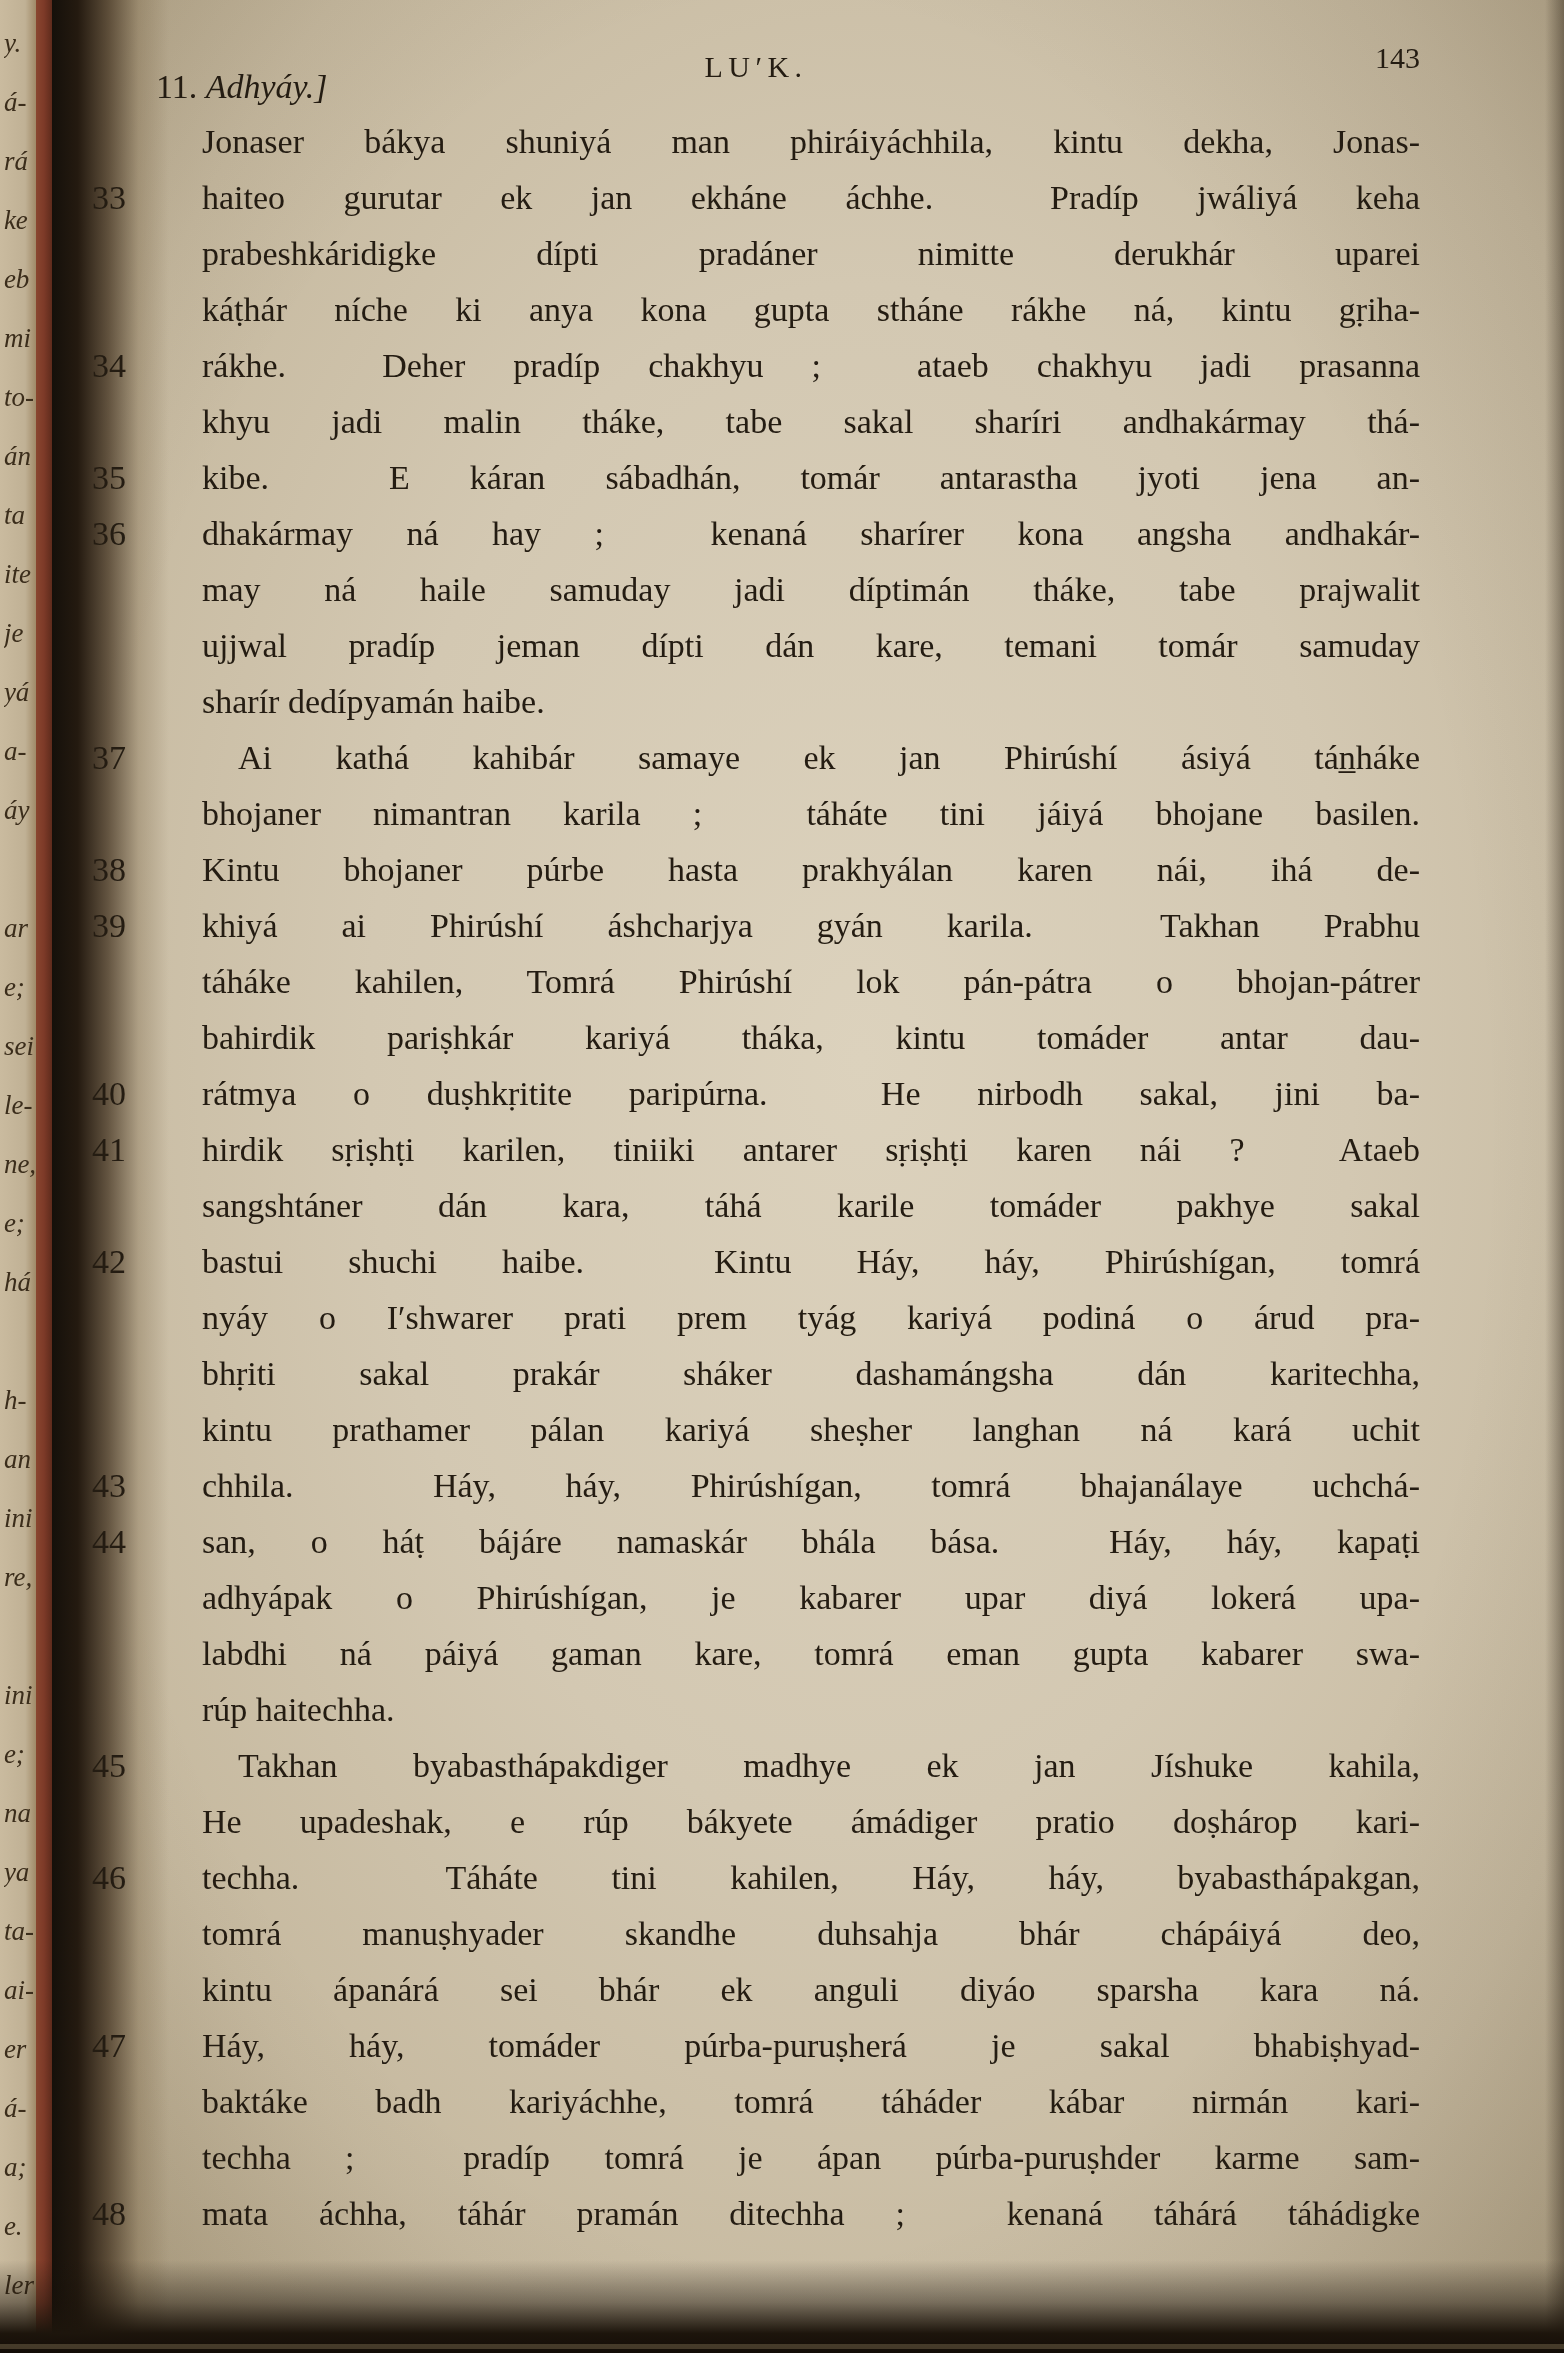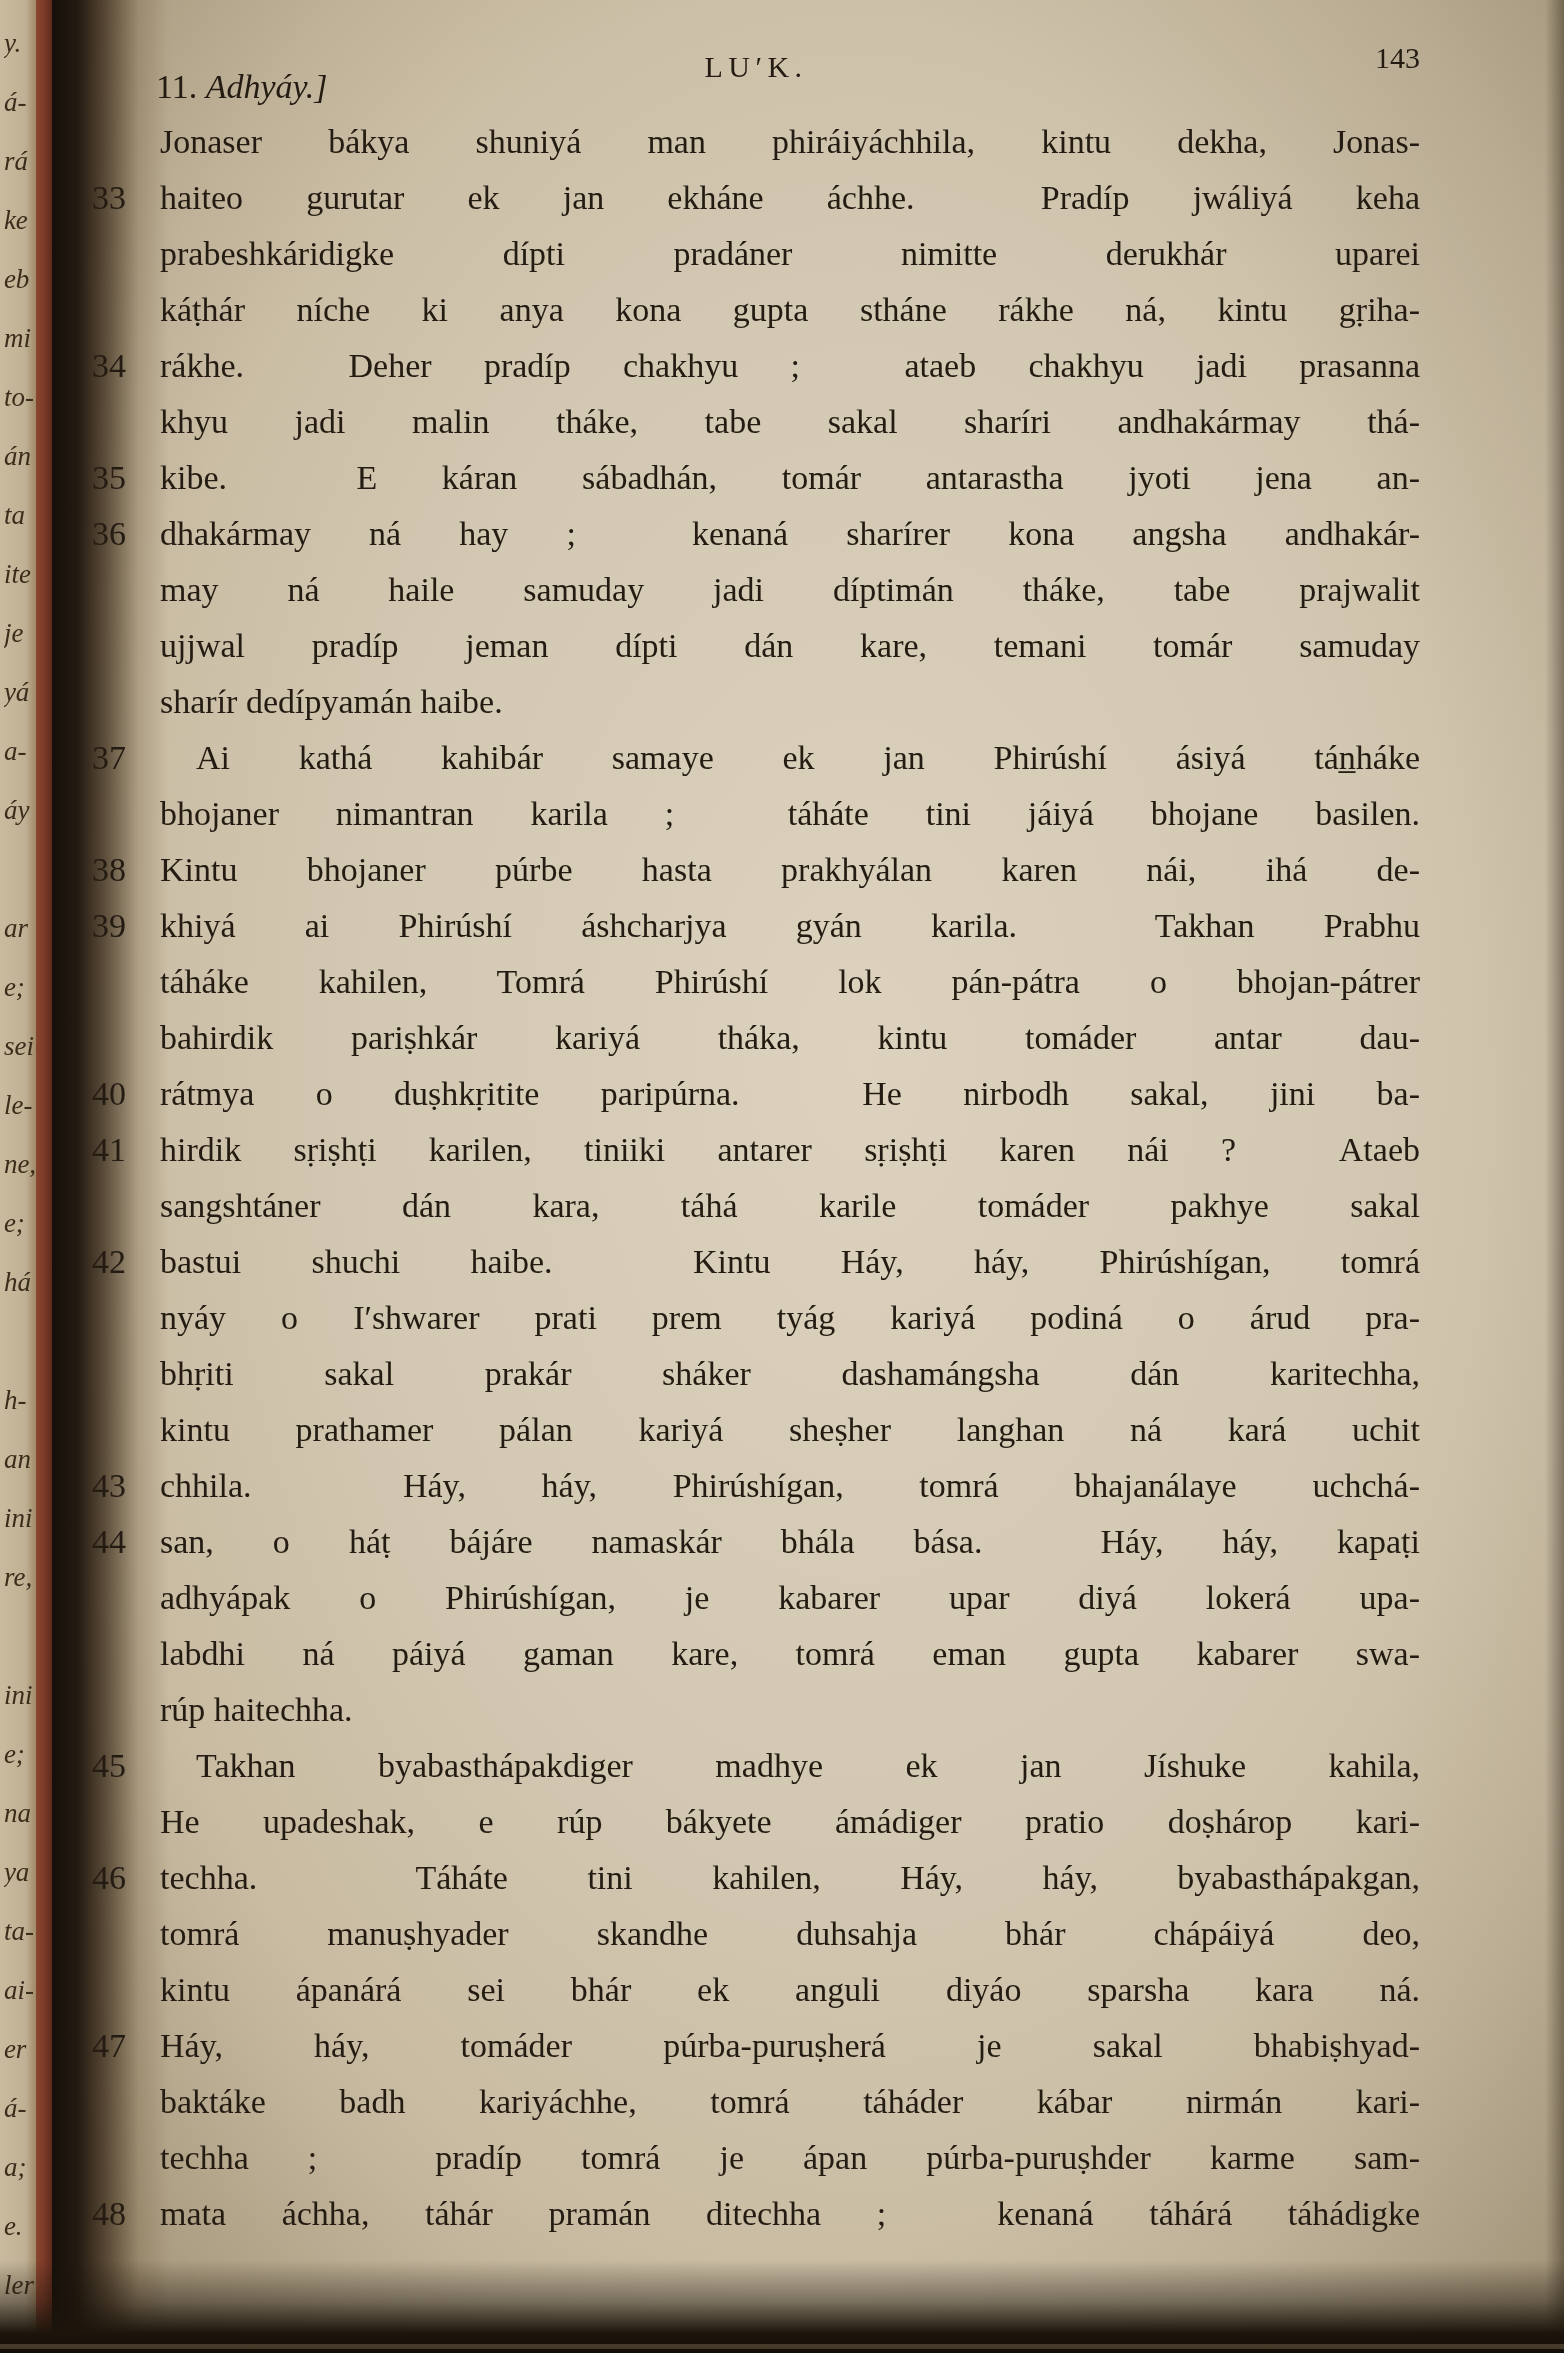--- a/index.html
+++ b/index.html
@@ -66,21 +66,21 @@
     position:absolute;left:0;right:0;top:6.3px;text-align:center;
     font-size:30px;letter-spacing:5.5px;
   }
   #page-number{position:absolute;right:0;top:-3.1px;font-size:30px;}
   
   #text-block{position:absolute;left:92px;top:114px;width:1328px;z-index:4;}
   .line{display:flex;height:56px;align-items:baseline;font-size:34px;line-height:56px;}
   .vnum{flex:0 0 68px;white-space:nowrap;}
   .ltext{
     flex:1 1 auto;min-width:0;white-space:pre-wrap;
-    text-align:justify;text-align-last:justify;
+    text-align:justify;text-align-last:justify;margin-left:42px;
   }
   .ltext.end{text-align-last:left;}
   .ltext.indent{text-indent:36px;}
 </style>
 </head>
 <body>
 
 <div id="page">
 
   <div id="vignette"></div>

